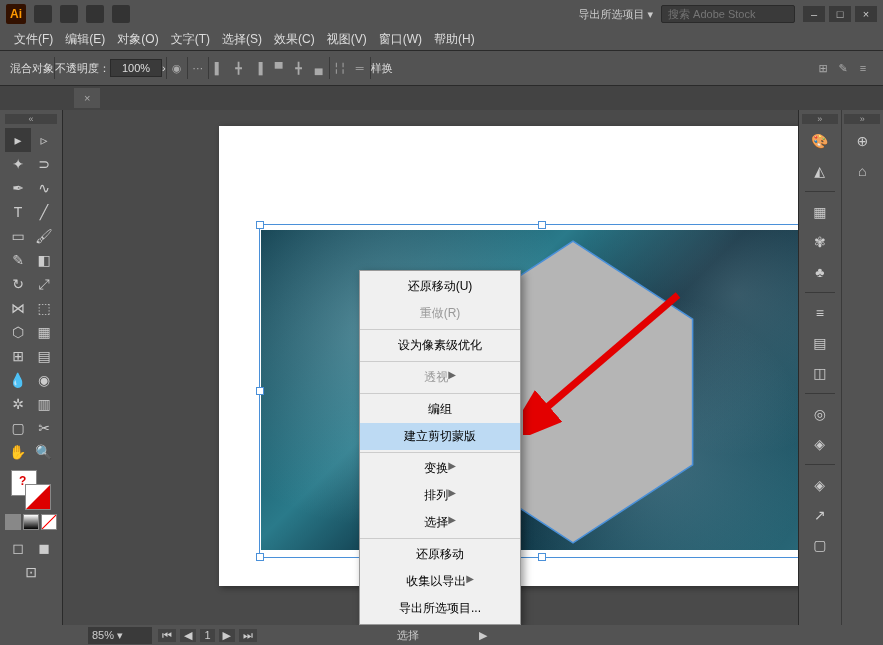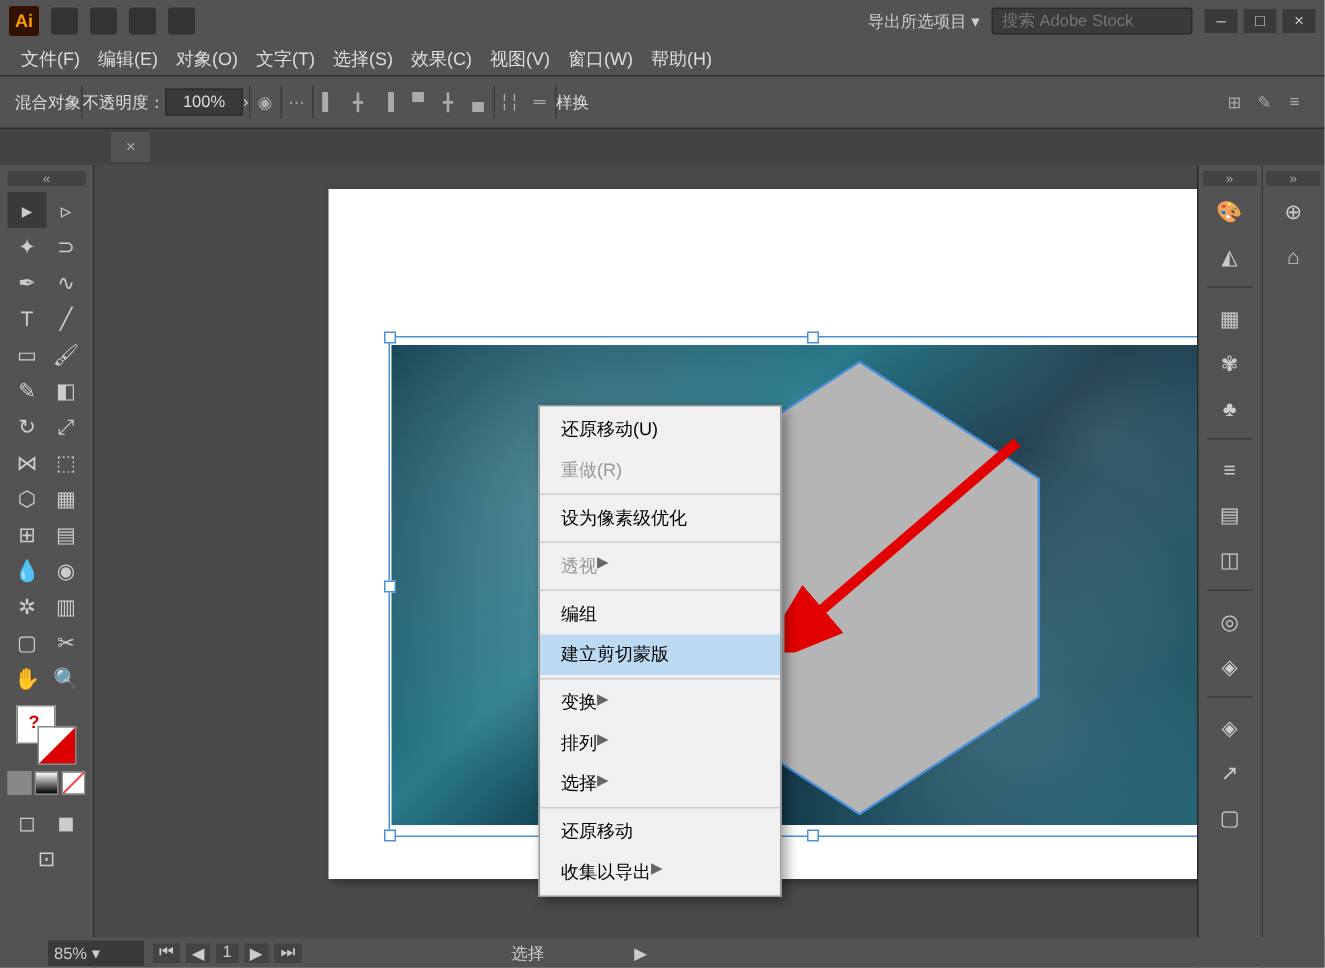--- a/index.html
+++ b/index.html
@@ -38,27 +38,27 @@
 .img::before{content:"";position:absolute;inset:0;background:radial-gradient(circle at 20% 30%,rgba(200,230,240,.3) 0%,transparent 40%),radial-gradient(circle at 70% 70%,rgba(180,220,240,.25) 0%,transparent 35%),radial-gradient(circle at 85% 20%,rgba(220,240,250,.2) 0%,transparent 30%)}
 .hex{position:absolute;left:380px;top:122px;width:260px;height:320px}
 .hex svg{width:100%;height:100%}
 .selbox{position:absolute;left:196px;top:114px;width:564px;height:332px;border:1px solid #4a90d9;pointer-events:none}
 .selbox .h{position:absolute;width:6px;height:6px;background:#fff;border:1px solid #4a90d9}
 .selbox .h.tl{top:-4px;left:-4px}.selbox .h.tm{top:-4px;left:50%;margin-left:-4px}
 .selbox .h.ml{top:50%;left:-4px;margin-top:-4px}
 .selbox .h.bl{bottom:-4px;left:-4px}.selbox .h.bm{bottom:-4px;left:50%;margin-left:-4px}
 .arrow{position:absolute;left:460px;top:175px;pointer-events:none}
 .ctx{position:absolute;left:296px;top:160px;width:160px;background:#f0f0f0;border:1px solid #999;box-shadow:3px 3px 8px rgba(0,0,0,.4);color:#000;font-size:12px;padding:2px 0}
-.ctx .it{padding:5px 14px;display:flex;justify-content:flex-start;cursor:pointer}
+.ctx .it{padding:5px 14px;display:flex;justify-content:center;cursor:pointer}
 .ctx .it.dis{color:#999}
 .ctx .it.hl{background:#bddaf3}
 .ctx .it .arr{color:#666;font-size:10px}
 .ctx hr{border:none;border-top:1px solid #ccc;margin:2px 0}
 .statusbar{position:absolute;bottom:0;left:0;width:100%;height:20px;background:#535353;display:flex;align-items:center;font-size:11px;color:#ccc}
-.statusbar .zoom{width:56px;background:#3a3a3a;padding:2px 4px;margin-left:32px}
+.statusbar .zoom{width:56px;background:#3a3a3a;padding:2px 4px;margin-left:88px}
 .statusbar .nav{display:flex;gap:4px;margin-left:6px}
 .statusbar .nav div{padding:0 4px;background:#434343}
 .statusbar .sel{margin-left:140px}
 .rpanel{width:84px;background:#535353;border-left:1px solid #2a2a2a;display:flex}
 .rpanel .col{width:42px;display:flex;flex-direction:column;align-items:center;padding-top:4px;gap:4px}
 .rpanel .col.l{border-right:1px solid #3a3a3a}
 .rpanel .collapse{width:36px;height:10px;background:#434343;text-align:center;font-size:9px;color:#aaa}
 .rpanel .pico{width:26px;height:26px;display:flex;align-items:center;justify-content:center;color:#ccc;cursor:pointer;font-size:14px}
 .rpanel .psep{width:30px;height:1px;background:#3a3a3a;margin:3px 0}
 .watermark{position:absolute;right:96px;bottom:36px;color:rgba(255,255,255,.75);font-size:20px;text-align:right;pointer-events:none}
@@ -266,20 +266,23 @@
           <span>选择</span>
           <span class="arr">▶</span>
         </div>
       <hr>
       <div class="it">
           <span>还原移动</span>
         </div>
       <div class="it">
           <span>收集以导出</span>
           <span class="arr">▶</span>
+        </div>
+      <div class="it">
+          <span>导出所选项目...</span>
         </div>
     </div>
 
   </div>
 
   <div class="rpanel">
     <div class="col l">
       <div class="collapse">»</div>
       <div class="pico">🎨</div>
       <div class="pico">◭</div>

